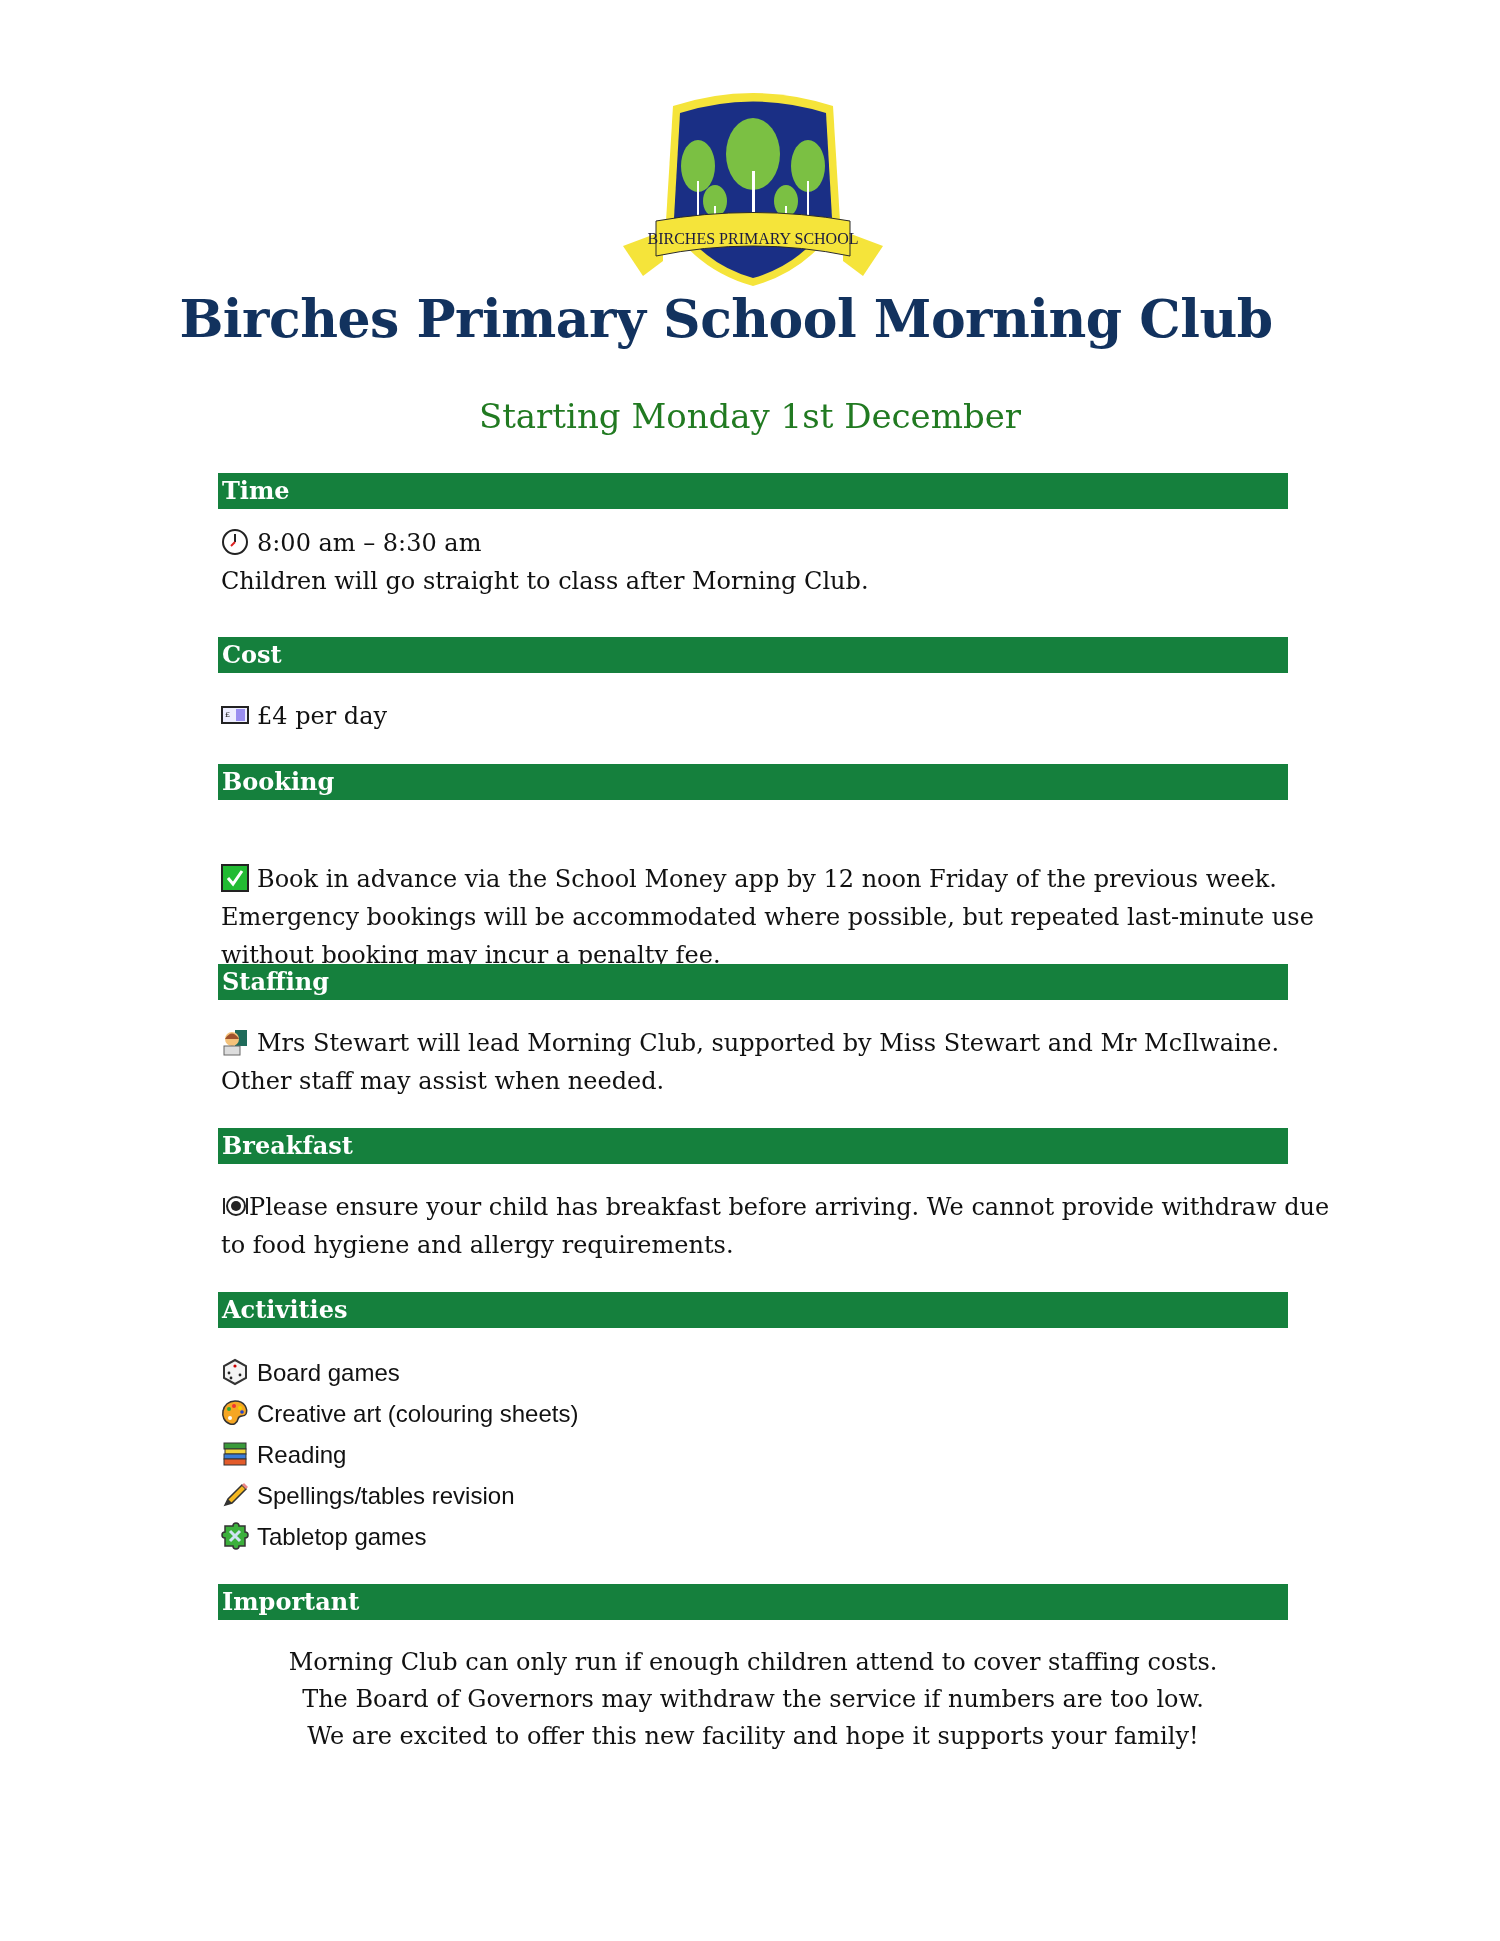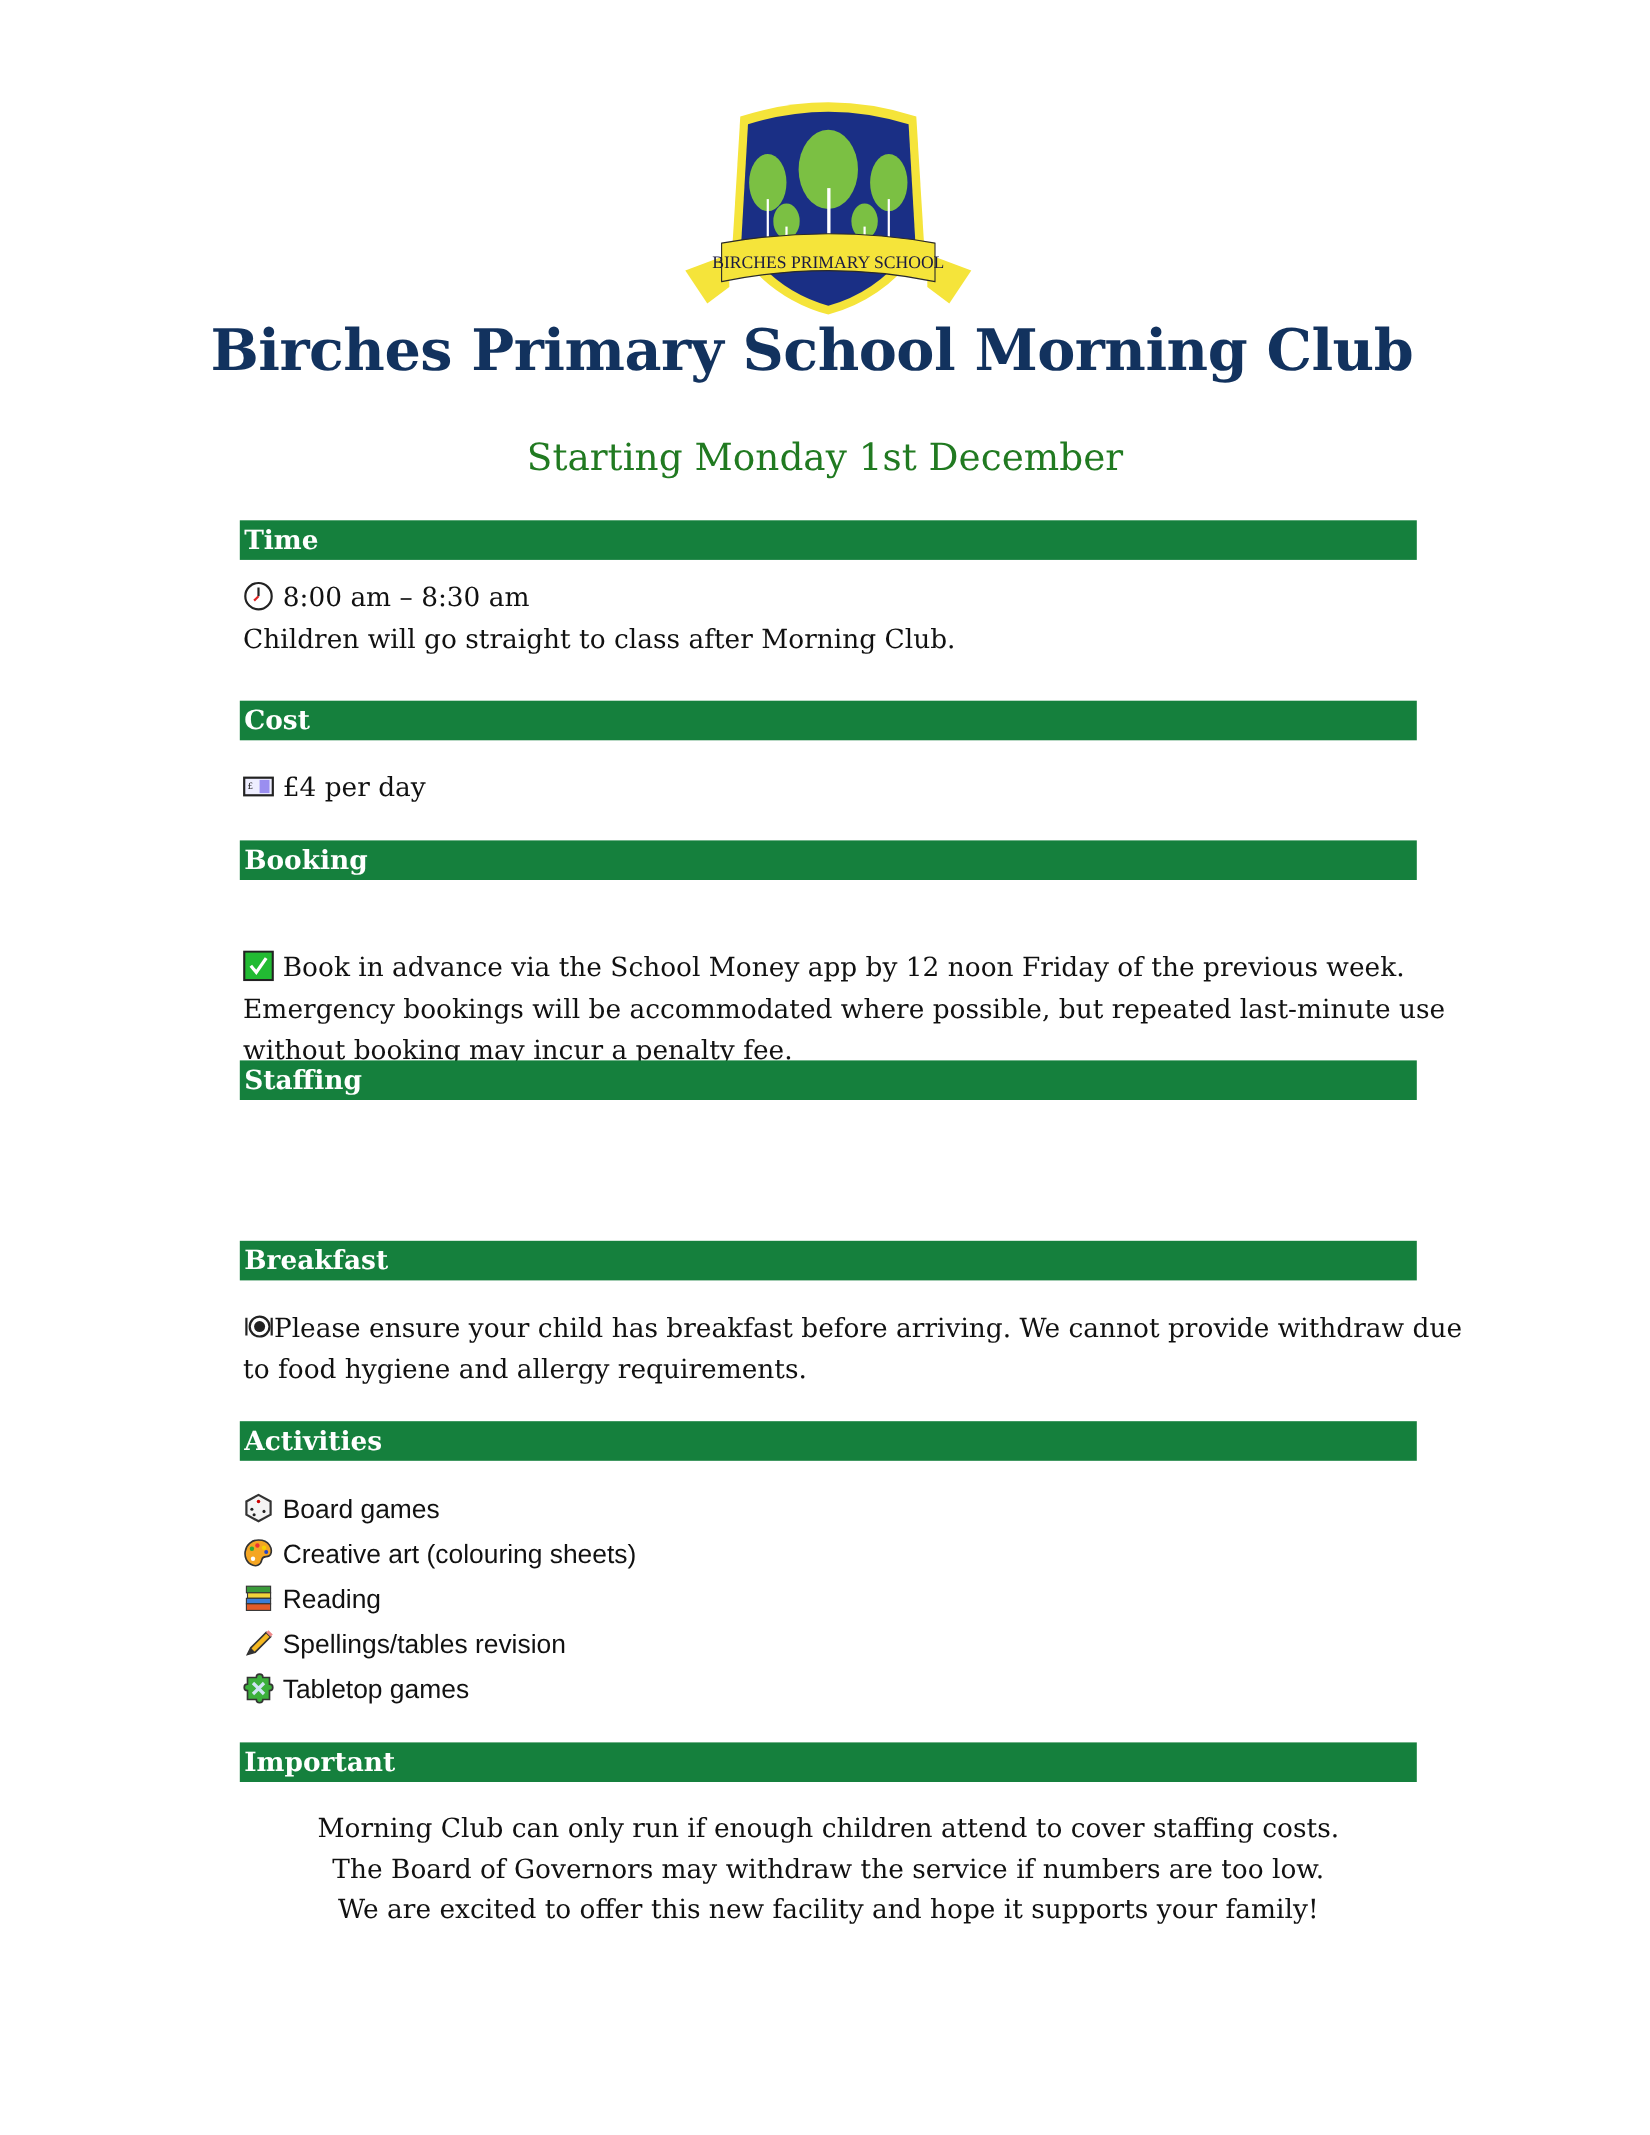--- a/index.html
+++ b/index.html
@@ -4,21 +4,21 @@
 <style>
   html, body { margin: 0; padding: 0; background: #ffffff; }
   body { width: 1500px; height: 1941px; position: relative; overflow: hidden;
          font-family: "Liberation Serif", "DejaVu Serif", serif; color: #111; }
   .page { position: absolute; left: 0; top: 0; width: 1500px; height: 1941px; }
 
   .logo { position: absolute; left: 618px; top: 86px; width: 270px; height: 210px; }
 
   .title { position: absolute; left: 0; width: 1452px; top: 288px; text-align: center;
            font-family: "DejaVu Serif", serif; font-weight: bold; font-size: 52px;
-           color: #12325e; letter-spacing: -0.5px; padding-left: 12px; }
+           color: #12325e; letter-spacing: -0.5px; }
   .subtitle { position: absolute; left: 0; width: 1500px; top: 396px; text-align: center;
               font-family: "DejaVu Serif", serif; font-size: 34px; color: #217a21; }
 
   .bar { position: absolute; left: 218px; width: 1070px; height: 36px; background: #15803d;
          color: #ffffff; font-family: "DejaVu Serif", serif; font-weight: bold; font-size: 24px;
          line-height: 36px; padding-left: 4px; box-sizing: border-box; }
 
   .para { position: absolute; left: 221px; width: 1070px; font-family: "DejaVu Serif", serif;
           font-size: 24px; line-height: 38px; color: #111; }
   .para .line { display: block; white-space: nowrap; }
@@ -103,20 +103,33 @@
             <rect x="1" y="1" width="26" height="26" fill="#22bb33" stroke="#222" stroke-width="2"></rect>
         <path d="M7 14 L12 20 L21 7" fill="none" stroke="#fff" stroke-width="3"></path>
           </svg>
       </span><span>Book in advance via the School Money app by 12 noon Friday of the previous week.</span>
     </span>
     <span class="line">Emergency bookings will be accommodated where possible, but repeated last-minute use</span>
     <span class="line">without booking may incur a penalty fee.</span>
   </div>
 
   <div class="bar" style="top:964px;">Staffing</div>
+  <div class="para" style="top:1024px;">
+    <span class="line">
+      <span class="ico">
+        <svg viewBox="0 0 28 28">
+            <rect x="14" y="2" width="12" height="16" fill="#1f6b5a"></rect>
+        <circle cx="11" cy="11" r="7" fill="#f4c27a"></circle>
+            <path d="M4 11 Q11 0 18 11" fill="#a0522d"></path>
+        <rect x="3" y="18" width="16" height="9" fill="#ddd" stroke="#666"></rect>
+          </svg>
+      </span><span>Mrs Stewart will lead Morning Club, supported by Miss Stewart and Mr McIlwaine.</span>
+    </span>
+    <span class="line">Other staff may assist when needed.</span>
+  </div>
 
   <div class="bar" style="top:1128px;">Breakfast</div>
   <div class="para" style="top:1188px;">
     <span class="line">
       <span class="ico" style="width:22px;margin-right:6px;">
         <svg viewBox="0 0 28 28">
             <line x1="3" y1="6" x2="3" y2="22" stroke="#222" stroke-width="2"></line>
         <circle cx="15" cy="14" r="9" fill="#fff" stroke="#222" stroke-width="2"></circle>
             <circle cx="15" cy="14" r="5" fill="#222"></circle>
         <line x1="26" y1="6" x2="26" y2="22" stroke="#222" stroke-width="2"></line>

